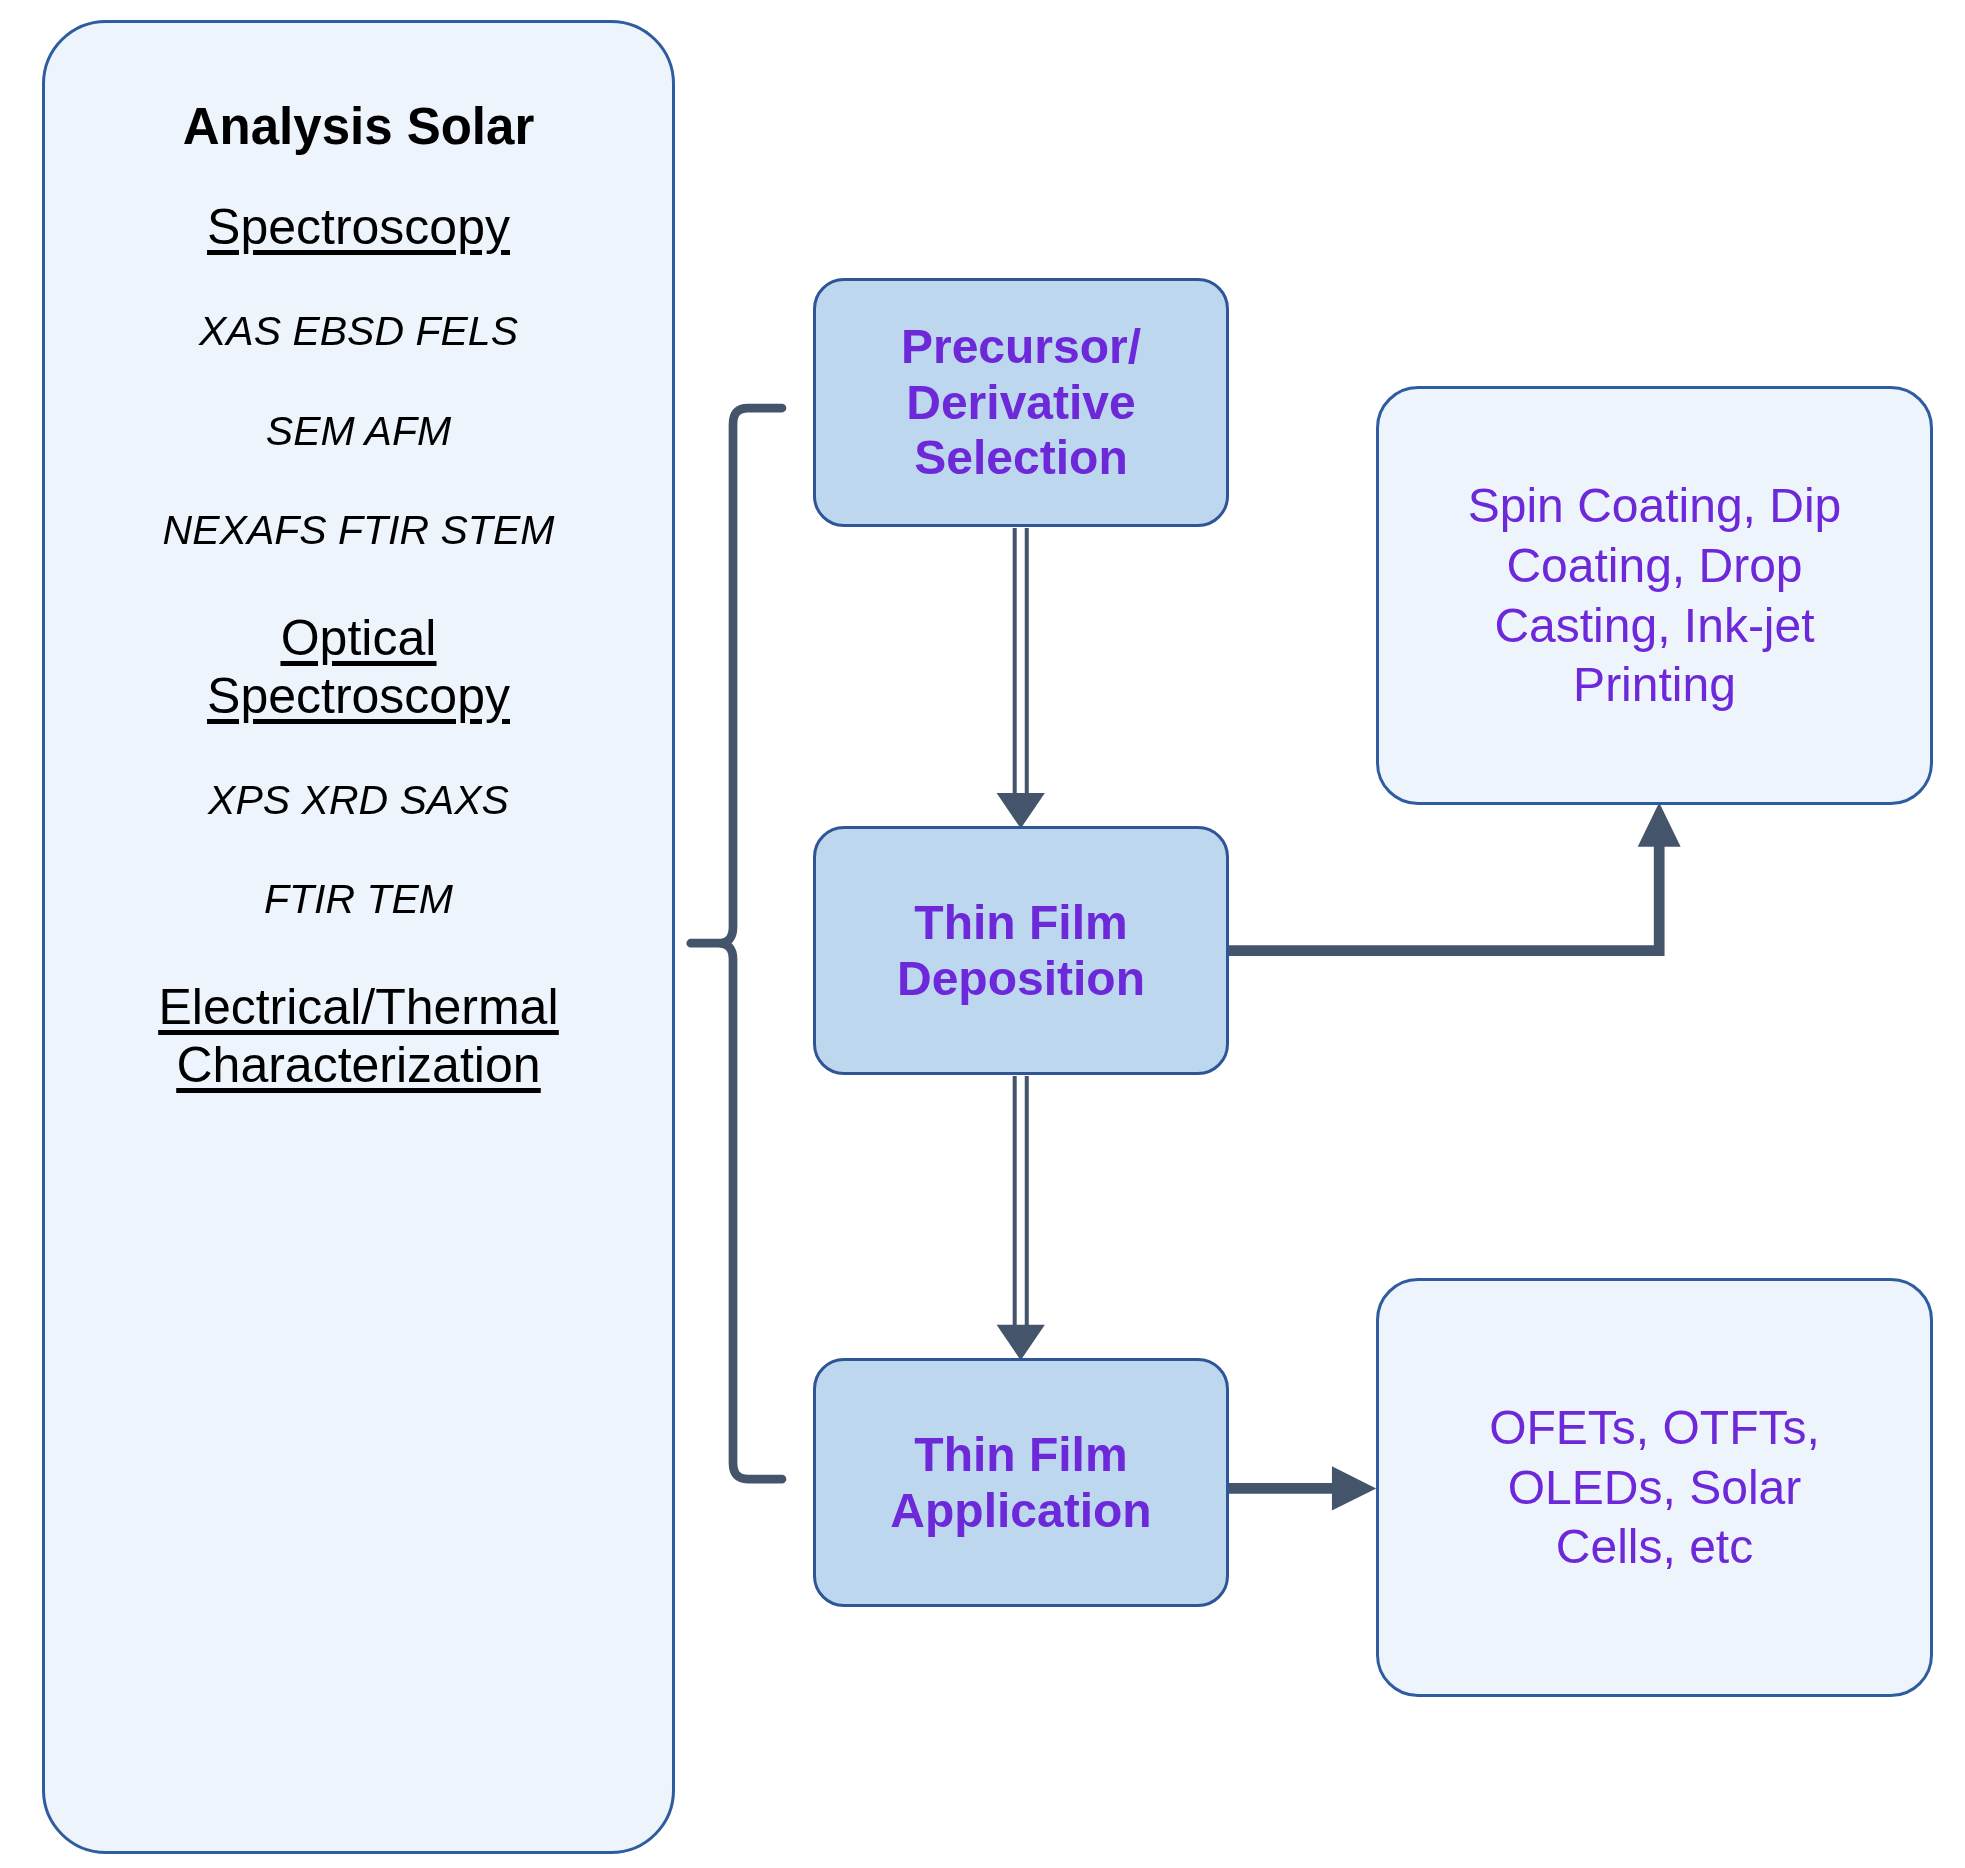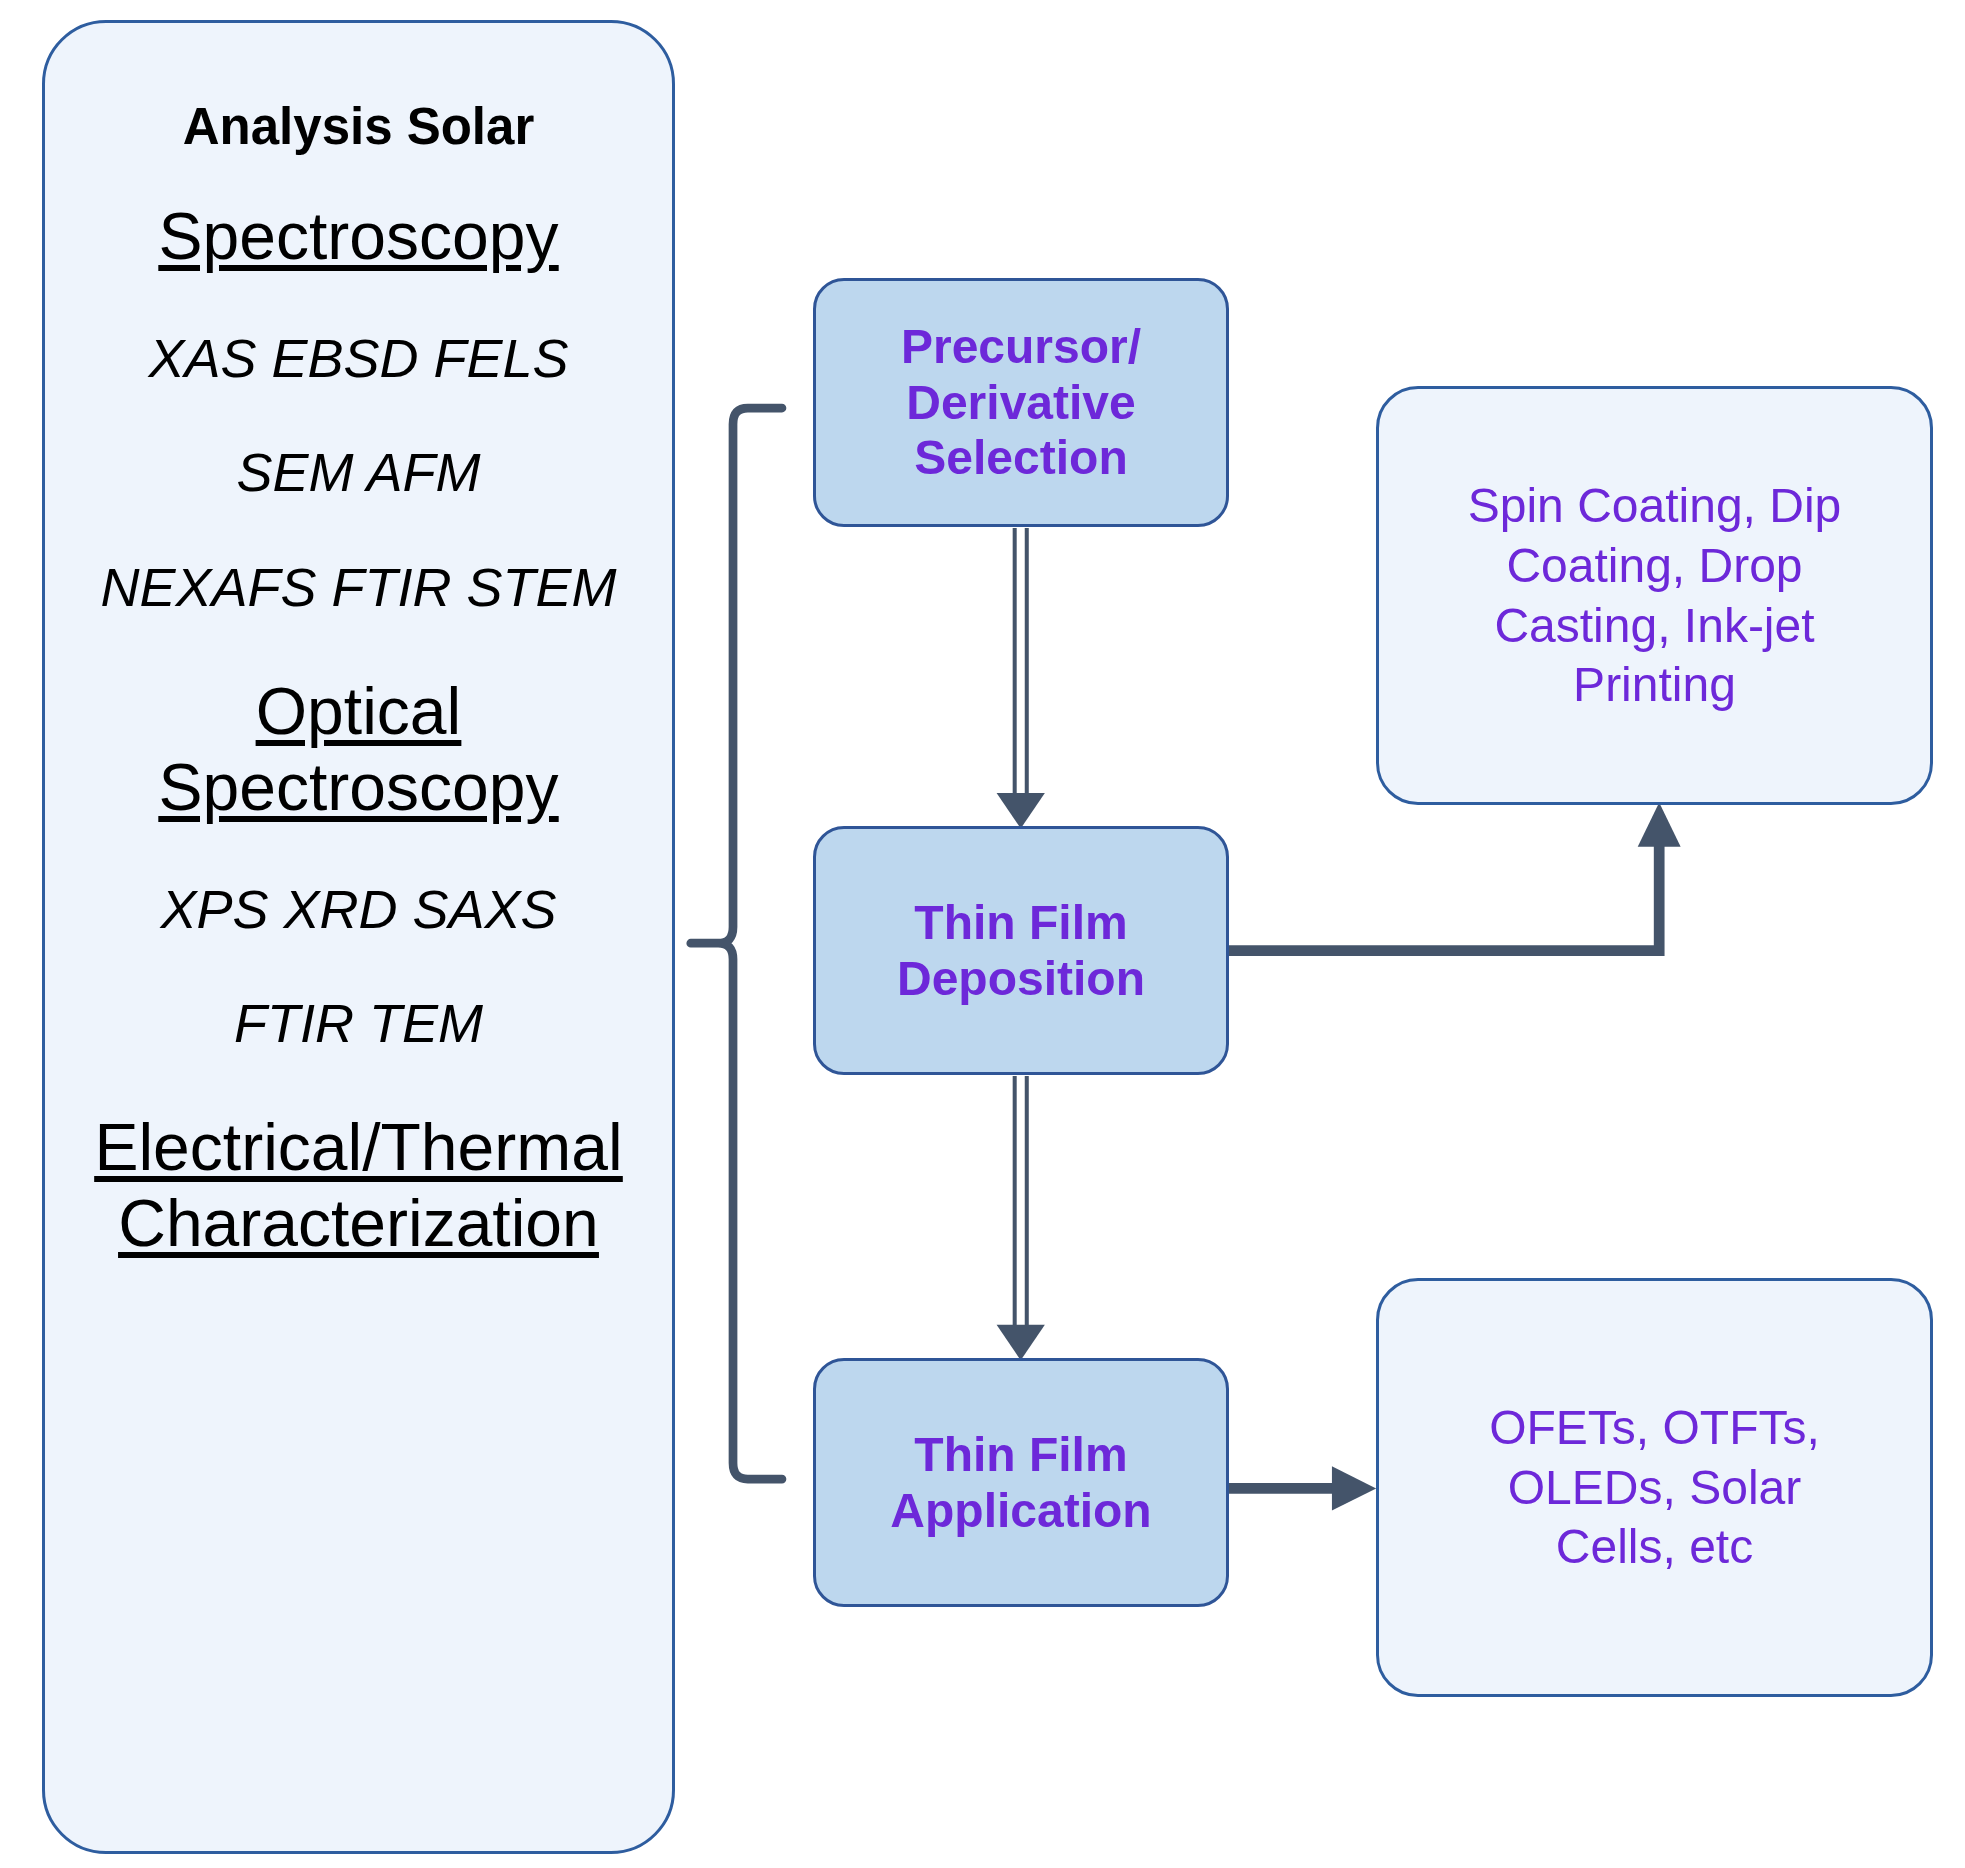--- a/index.html
+++ b/index.html
@@ -41,36 +41,36 @@
     color: #000000;
     text-align: center;
     line-height: 1.12;
     margin: 0 0 43px 0;
   }
   .method-group {
     width: 100%;
     text-align: center;
   }
   .group-heading {
-    font-size: 66px;
+    font-size: 50px;
     color: #000000;
     text-align: center;
     line-height: 1.16;
     text-decoration: underline;
     text-underline-offset: 6px;
     margin: 0;
     padding: 0 27px;
   }
   .group-heading .hl {
     text-decoration: underline;
     text-underline-offset: 6px;
     display: block;
   }
   .method-line {
-    font-size: 54px;
+    font-size: 41px;
     font-style: italic;
     color: #000000;
     text-align: center;
     line-height: 1.16;
     margin: 0;
   }
   .sp-b { height: 52px; }
   .sp-d { height: 54px; }
 
   

